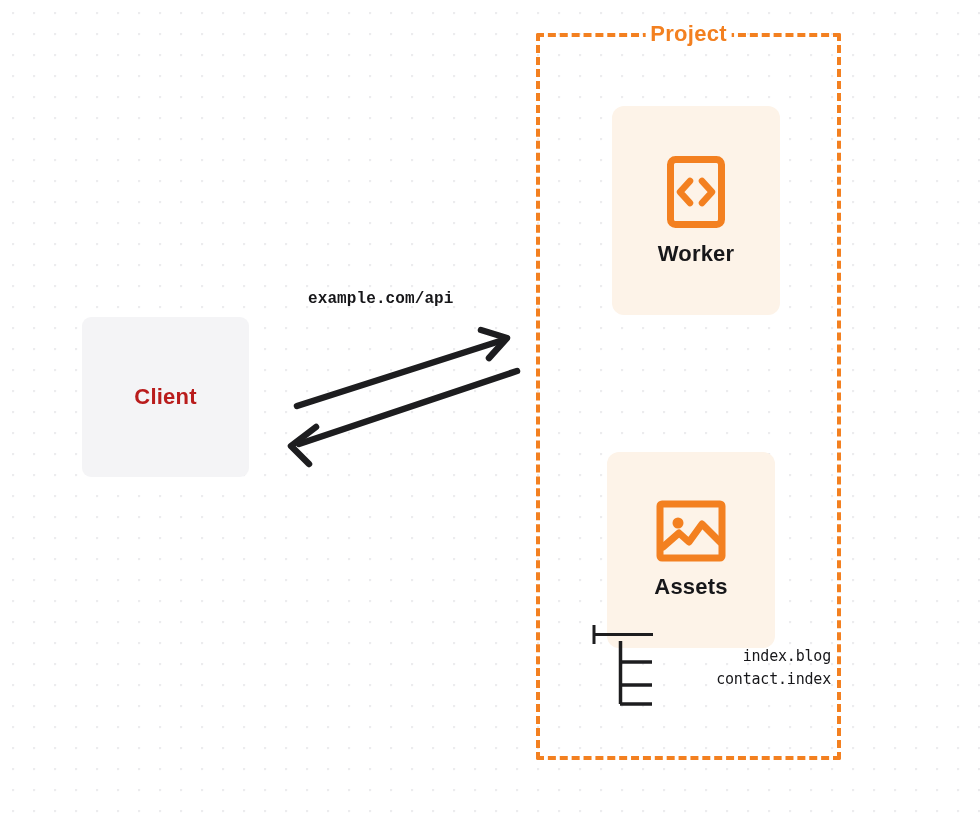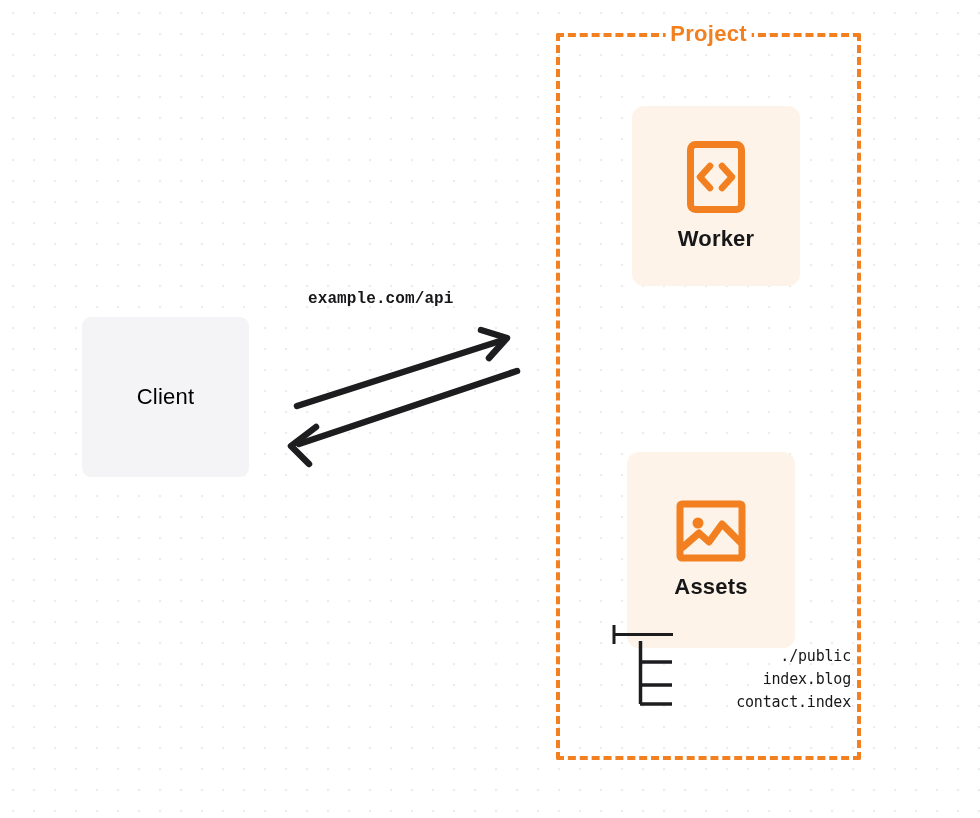--- a/index.html
+++ b/index.html
@@ -32,22 +32,22 @@
     width: 167px;
     height: 160px;
     background: #f4f4f6;
     border-radius: 9px;
     display: flex;
     align-items: center;
     justify-content: center;
   }
   .client-label {
     font-size: 22px;
-    font-weight: normal;
-    color: #000000;
+    font-weight: bold;
+    color: #b91c1c;
     letter-spacing: 0.2px;
   }
 
   
   .arrow-layer {
     position: absolute;
     left: 0;
     top: 0;
     width: 980px;
     height: 818px;
@@ -61,21 +61,21 @@
     font-weight: bold;
     color: #17171a;
     letter-spacing: 0.1px;
     white-space: nowrap;
     font-family: Liberation Mono, monospace;
   }
 
   
   .project-group {
     position: absolute;
-    left: 556px;
+    left: 536px;
     top: 33px;
     width: 305px;
     height: 727px;
     border: 4px dashed #f38020;
     border-radius: 2px;
     box-sizing: border-box;
   }
   .project-title {
     position: absolute;
     left: 50%;
@@ -97,21 +97,21 @@
     background: #fdf3e8;
     border-radius: 12px;
     display: flex;
     flex-direction: column;
     align-items: center;
     justify-content: center;
   }
   .service-card.worker {
     left: 72px;
     top: 69px;
-    height: 180px;
+    height: 209px;
   }
   .service-card.assets {
     left: 67px;
     top: 415px;
     height: 196px;
   }
   .service-icon {
     display: block;
     margin-bottom: 12px;
   }
@@ -201,23 +201,20 @@
         <line x1="3" y1="15.5" x2="62" y2="15.5" stroke="#1d1d1f" stroke-width="3"></line>
 
         <line x1="29.5" y1="22" x2="29.5" y2="85" stroke="#1d1d1f" stroke-width="3.5"></line>
 
         <line x1="29" y1="43" x2="61" y2="43" stroke="#1d1d1f" stroke-width="3.5"></line>
         <line x1="29" y1="66" x2="61" y2="66" stroke="#1d1d1f" stroke-width="3.5"></line>
         <line x1="29" y1="85" x2="61" y2="85" stroke="#1d1d1f" stroke-width="3.5"></line>
       </svg>
 
       <div class="tree-row">
-        <span class="tree-text">./public</span>
-      </div>
-      <div class="tree-row">
         <span class="tree-text">index.blog</span>
       </div>
       <div class="tree-row">
         <span class="tree-text">contact.index</span>
       </div>
     </div>
 
   </div>
 </div>
 

